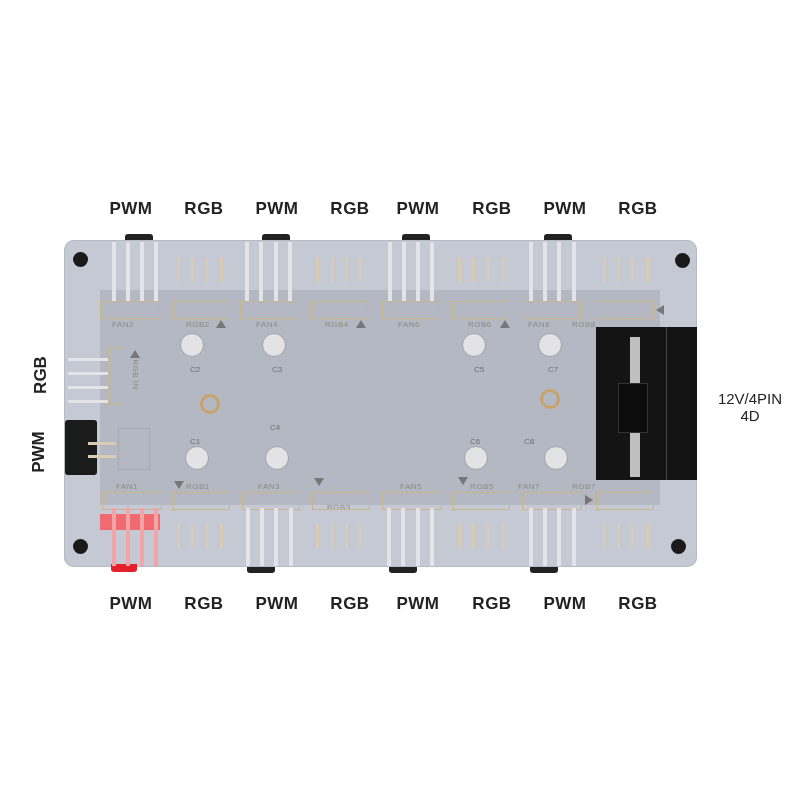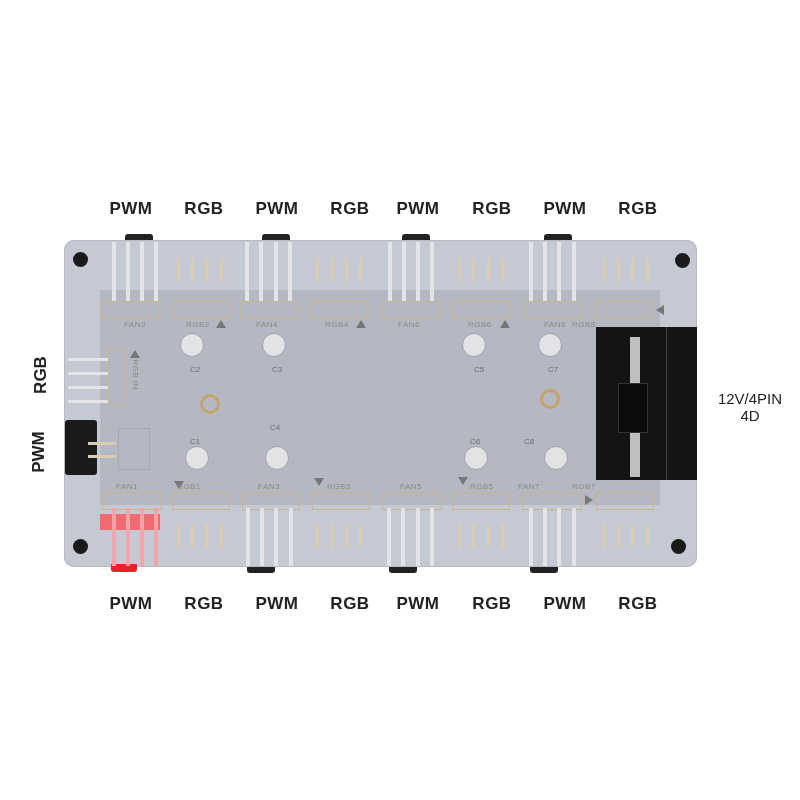--- a/index.html
+++ b/index.html
@@ -97,36 +97,36 @@
     <div class="tpin" style="left:543px;top:242px;height:60px"></div>
     <div class="tpin" style="left:557px;top:242px;height:60px"></div>
     <div class="tpin" style="left:572px;top:242px;height:60px"></div>
   <div class="pin" style="left:603px;top:258px;height:24px"></div>
     <div class="pin" style="left:617px;top:258px;height:24px"></div>
     <div class="pin" style="left:631px;top:258px;height:24px"></div>
     <div class="pin" style="left:646px;top:258px;height:24px"></div>
 </div>
 
 <div class="hdr" style="left:100px;top:301px;width:58px"></div>
-<div class="hdrlbl" style="left:124px;top:320px">FAN2</div>
+<div class="hdrlbl" style="left:112px;top:320px">FAN2</div>
 <div class="hdr" style="left:172px;top:301px;width:56px"></div>
 <div class="hdrlbl" style="left:186px;top:320px">RGB2</div>
 <div class="tri" style="left:216px;top:320px;border-left:5px solid transparent;border-right:5px solid transparent;border-bottom:8px solid #777"></div>
 <div class="hdr" style="left:240px;top:301px;width:56px"></div>
 <div class="hdrlbl" style="left:256px;top:320px">FAN4</div>
 <div class="hdr" style="left:310px;top:301px;width:56px"></div>
 <div class="hdrlbl" style="left:325px;top:320px">RGB4</div>
 <div class="tri" style="left:356px;top:320px;border-left:5px solid transparent;border-right:5px solid transparent;border-bottom:8px solid #777"></div>
 <div class="hdr" style="left:382px;top:301px;width:56px"></div>
 <div class="hdrlbl" style="left:398px;top:320px">FAN6</div>
 <div class="hdr" style="left:452px;top:301px;width:56px"></div>
 <div class="hdrlbl" style="left:468px;top:320px">RGB6</div>
 <div class="tri" style="left:500px;top:320px;border-left:5px solid transparent;border-right:5px solid transparent;border-bottom:8px solid #777"></div>
 <div class="hdr" style="left:523px;top:301px;width:56px"></div>
-<div class="hdrlbl" style="left:544px;top:320px">FAN8</div>
+<div class="hdrlbl" style="left:528px;top:320px">FAN8</div>
 <div class="hdr" style="left:595px;top:301px;width:56px"></div>
 <div class="hdrlbl" style="left:572px;top:320px">RGB8</div>
 <div class="tri" style="left:656px;top:305px;border-top:5px solid transparent;border-bottom:5px solid transparent;border-right:8px solid #777"></div>
 
 <div class="hdr" style="left:108px;top:347px;width:16px;height:56px"></div>
 <div class="hdrlbl" style="left:120px;top:370px;transform:rotate(90deg)">RGB IN</div>
 <div class="tri" style="left:130px;top:350px;border-left:5px solid transparent;border-right:5px solid transparent;border-bottom:8px solid #777"></div>
 <div class="tpin" style="left:68px;top:358px;width:40px;height:3px"></div>
 <div class="tpin" style="left:68px;top:372px;width:40px;height:3px"></div>
 <div class="tpin" style="left:68px;top:386px;width:40px;height:3px"></div>
@@ -160,26 +160,26 @@
 <div class="conn">
   <div style="position:absolute;left:34px;top:10px;width:10px;height:46px;background:#bfbfbf"></div>
   <div style="position:absolute;left:34px;top:104px;width:10px;height:46px;background:#bfbfbf"></div>
   <div style="position:absolute;left:22px;top:56px;width:28px;height:48px;background:#0c0c0c;border:1px solid #333"></div>
   <div style="position:absolute;left:70px;top:0;width:1px;height:153px;background:#444"></div>
 </div>
 
 <div class="hdrlbl" style="left:116px;top:482px">FAN1</div>
 <div class="hdr" style="left:102px;top:492px;width:58px"></div>
 <div class="tri" style="left:174px;top:481px;border-left:5px solid transparent;border-right:5px solid transparent;border-top:8px solid #777"></div>
-<div class="hdrlbl" style="left:177px;top:482px">RGB1</div>
+<div class="hdrlbl" style="left:186px;top:482px">RGB1</div>
 <div class="hdr" style="left:172px;top:492px;width:56px"></div>
 <div class="hdrlbl" style="left:258px;top:482px">FAN3</div>
 <div class="hdr" style="left:242px;top:492px;width:56px"></div>
 <div class="tri" style="left:314px;top:478px;border-left:5px solid transparent;border-right:5px solid transparent;border-top:8px solid #777"></div>
-<div class="hdrlbl" style="left:327px;top:482px">RGB3</div>
+<div class="hdrlbl" style="left:327px;top:503px">RGB3</div>
 <div class="hdr" style="left:312px;top:492px;width:56px"></div>
 <div class="hdrlbl" style="left:400px;top:482px">FAN5</div>
 <div class="hdr" style="left:382px;top:492px;width:58px"></div>
 <div class="tri" style="left:458px;top:477px;border-left:5px solid transparent;border-right:5px solid transparent;border-top:8px solid #777"></div>
 <div class="hdrlbl" style="left:470px;top:482px">RGB5</div>
 <div class="hdr" style="left:452px;top:492px;width:56px"></div>
 <div class="hdrlbl" style="left:518px;top:482px">FAN7</div>
 <div class="hdr" style="left:522px;top:492px;width:58px"></div>
 <div class="hdrlbl" style="left:572px;top:482px">RGB7</div>
 <div class="tri" style="left:585px;top:495px;border-top:5px solid transparent;border-bottom:5px solid transparent;border-left:8px solid #777"></div>

